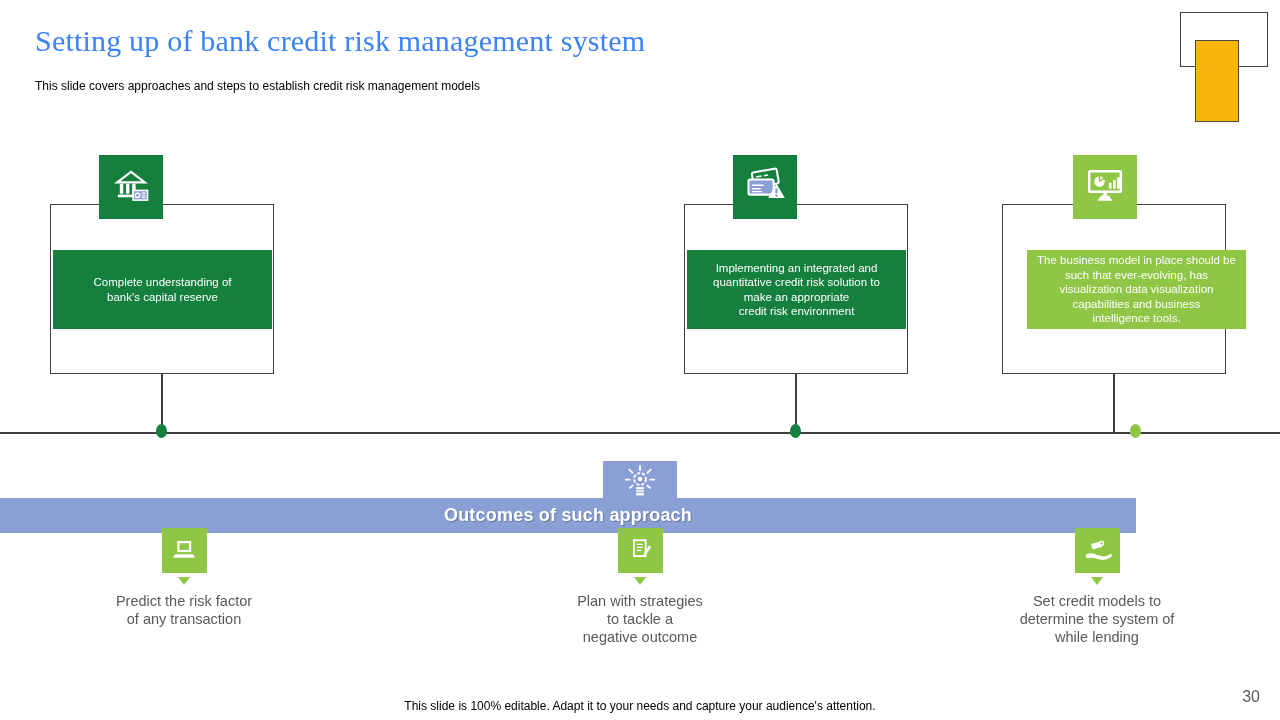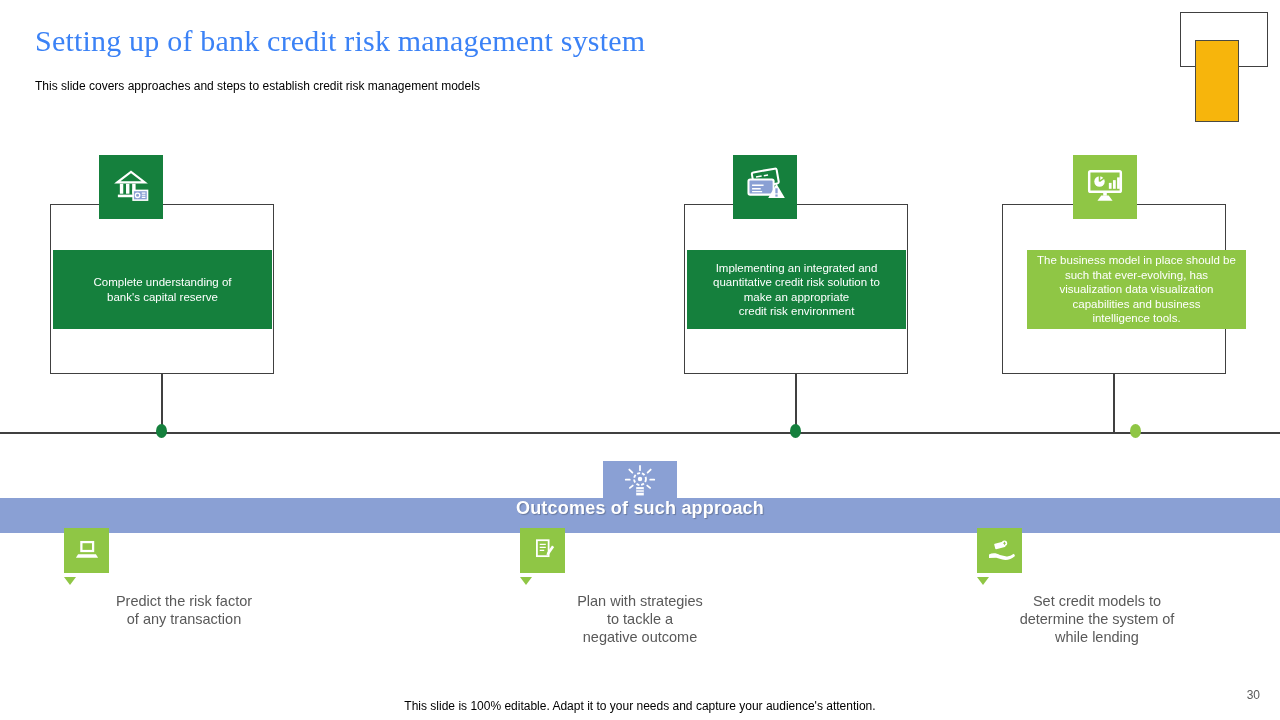--- a/index.html
+++ b/index.html
@@ -30,33 +30,33 @@
   .dot{position:absolute;top:269px;left:106px;width:11px;height:14px;border-radius:50%;z-index:2;}
 
   .blue-bg{background:#15803d;}
   .green-bg{background:#8FC645;margin-left:22px;}
 
   .hline{position:absolute;left:0;top:432px;width:1280px;height:1.5px;background:#404040;}
 
   
   .outcome-icon-square{position:absolute;left:603px;top:461px;width:74px;height:40px;background:#8AA0D4;
                        display:flex;align-items:flex-end;justify-content:center;z-index:1;}
-  .banner{position:absolute;left:0;top:498px;width:1280px;height:35px;background:#8AA0D4;
-          display:flex;justify-content:center;}
+  .banner{position:absolute;left:0;top:498px;width:1136px;height:35px;background:#8AA0D4;
+          display:flex;align-items:center;justify-content:center;}
   .banner-text{color:#fff;font-size:18px;font-weight:bold;letter-spacing:.2px;
                text-shadow:1px 1px 1px rgba(0,0,0,.25);}
 
-  .outcome-item{position:absolute;top:528px;width:240px;display:flex;flex-direction:column;z-index:2;}
+  .outcome-item{position:absolute;top:528px;width:240px;display:flex;flex-direction:column;align-items:center;z-index:2;}
   .oi-icon{width:45px;height:45px;background:#8FC645;display:flex;align-items:center;justify-content:center;}
   .oi-tri{width:0;height:0;margin-top:4px;border-left:6px solid transparent;border-right:6px solid transparent;
           border-top:8px solid #8FC645;}
   .oi-text{margin-top:7px;text-align:center;font-size:14.5px;line-height:18px;color:#595959;white-space:pre-line;}
 
   .footer{position:absolute;left:0;top:699px;width:1280px;text-align:center;font-size:12px;color:#000000;}
-  .page-number{position:absolute;right:20px;top:688px;font-size:12px;color:#595959;}
+  .page-number{position:absolute;right:20px;top:688px;font-size:16px;color:#595959;}
 </style>
 </head>
 <body>
 
 <div class="slide">
 
   <div class="title">Setting up of bank credit risk management system</div>
   <div class="subtitle">This slide covers approaches and steps to establish credit risk management models</div>
 
   <div class="deco-white"></div>

